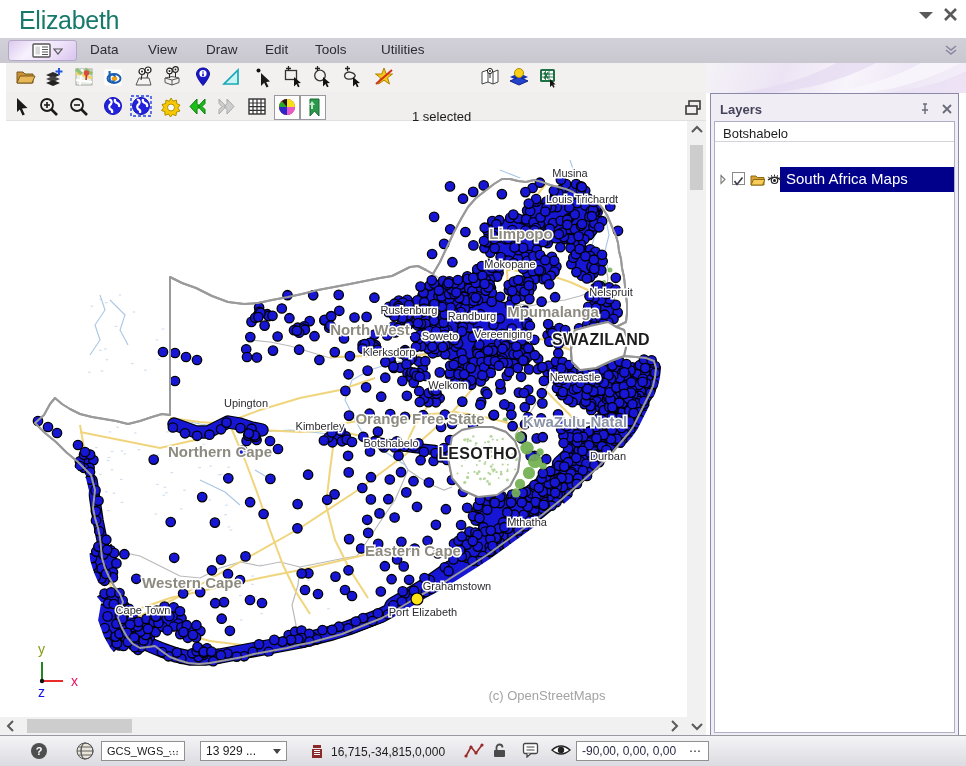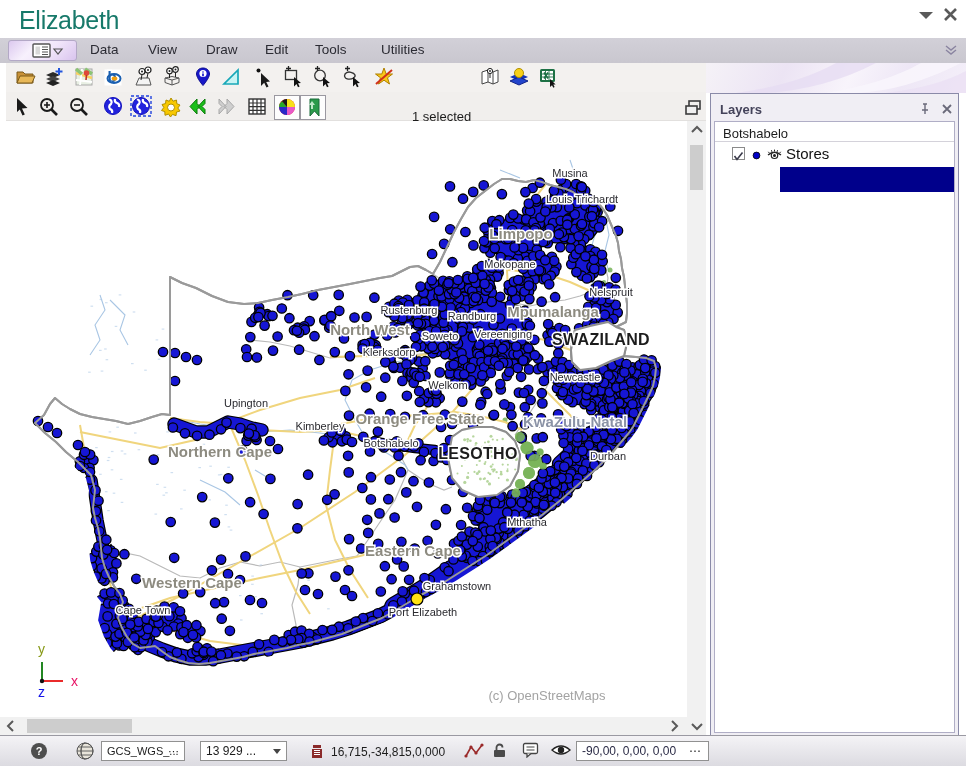--- a/index.html
+++ b/index.html
@@ -2113,34 +2113,38 @@
  <svg style="position:absolute;left:207px;top:8px" width="14" height="14">
       <path d="M5,2 h4 M7,2 v6 M4,8 h6 M7,8 v4" stroke="#6a6a7a" stroke-width="1.4" fill="none"></path>
     </svg>
  <svg style="position:absolute;left:230px;top:9px" width="12" height="12">
       <path d="M2,2 L10,10 M10,2 L2,10" stroke="#6a6a7a" stroke-width="1.8"></path>
     </svg>
  <div class="panel-content">
   <div class="desc">Botshabelo</div>
   <div class="hdrline"></div>
   <div class="hl"></div>
-  <div class="row1">
+  <div class="row2">
+    <svg style="position:absolute;left:4px;top:7px" width="8" height="11">
+          <path d="M2,1.5 L6,5.5 L2,9.5 Z" fill="none" stroke="#7a7a7a" stroke-width="1.1"></path>
+        </svg>
     <div class="cb"><svg width="11" height="11">
             <path d="M1.5,5 L4,8.5 L9.5,1.5" fill="none" stroke="#3a3a4a" stroke-width="1.6"></path>
           </svg></div>
-    <svg style="position:absolute;left:37px;top:9px" width="9" height="9">
-          <circle cx="4.5" cy="4.5" r="3.4" fill="#0000c8" stroke="#000" stroke-width="0.8"></circle>
+    <svg style="position:absolute;left:35px;top:6px" width="15" height="13">
+          <path d="M1,3 L6,3 L7.5,4.5 L14,4.5 L14,12 L1,12 Z" fill="#d8a030" stroke="#8a6a10"></path>
+          <path d="M1,12 L3.5,6.5 L15,6.5 L12.5,12 Z" fill="#f8cc58" stroke="#8a6a10"></path>
         </svg>
     <svg style="position:absolute;left:52px;top:6px" width="15" height="13" viewBox="0 0 15 13">
           <path d="M1,7 Q7.5,1.5 14,7" fill="none" stroke="#222" stroke-width="1.3"></path>
           <path d="M2.5,5.2 L1.3,3.8 M5,3.9 L4.4,2.2 M7.5,3.4 L7.5,1.6 M10,3.9 L10.6,2.2 M12.5,5.2 L13.7,3.8" stroke="#222" stroke-width="1"></path>
           <ellipse cx="7.5" cy="7.5" rx="3.2" ry="3" fill="#fff" stroke="#222" stroke-width="1.2"></ellipse>
           <circle cx="7.5" cy="7.5" r="1.5" fill="#222"></circle>
         </svg>
-    <div class="rowtext">Stores</div>
+    <div class="rowtext2">South Africa Maps</div>
   </div>
  </div>
 </div>
 <div class="abs statusbar">
 <svg style="position:absolute;left:30px;top:6px" width="18" height="18">
       <circle cx="9" cy="9" r="8" fill="#4e4e4e"></circle>
       <text x="9" y="13" font-size="11" font-weight="bold" fill="#fff" text-anchor="middle" style="paint-order:normal;stroke:none">?</text>
     </svg>
 <svg style="position:absolute;left:76px;top:6px" width="18" height="18">
       <circle cx="9" cy="9" r="8" fill="#e8e4da" stroke="#555" stroke-width="1"></circle>

